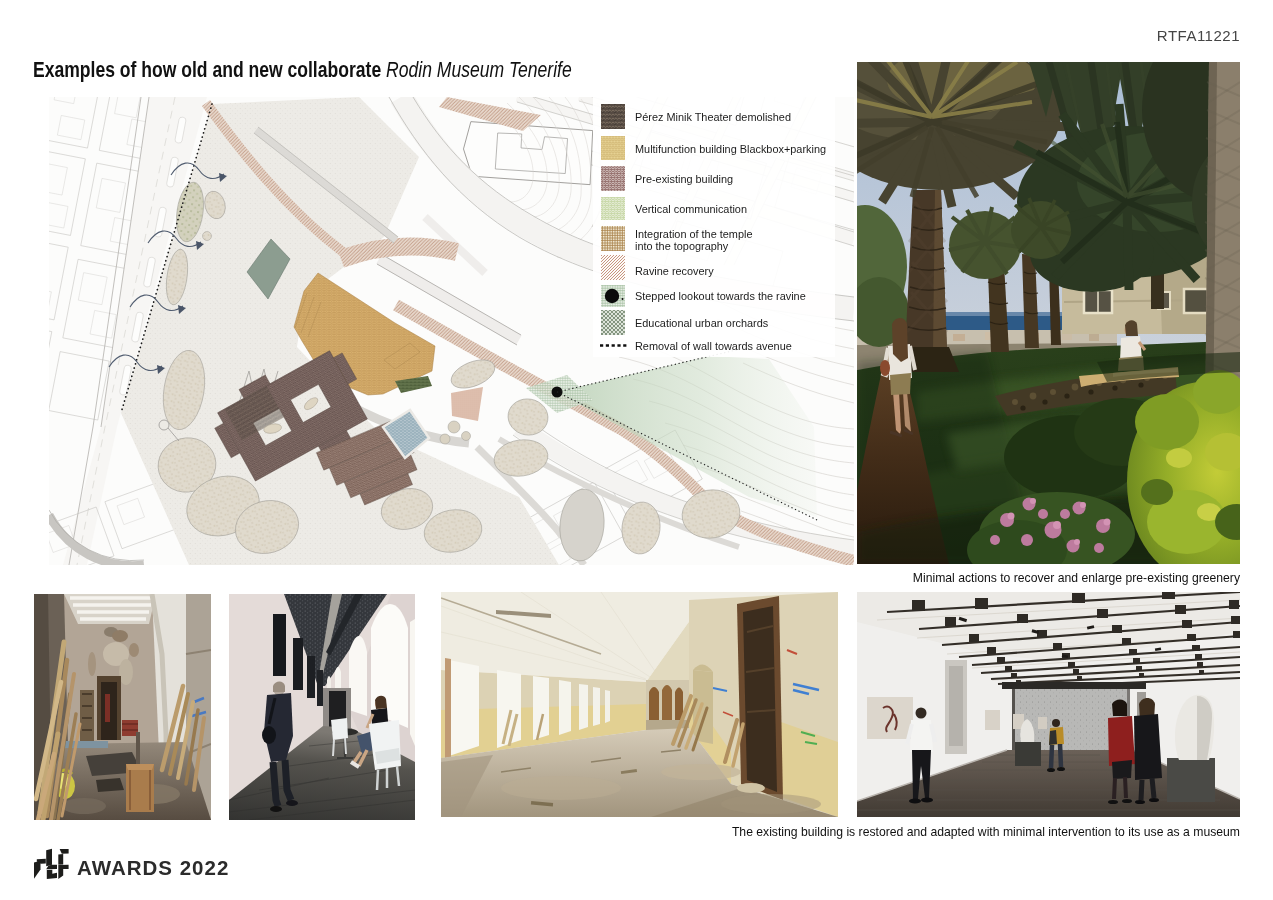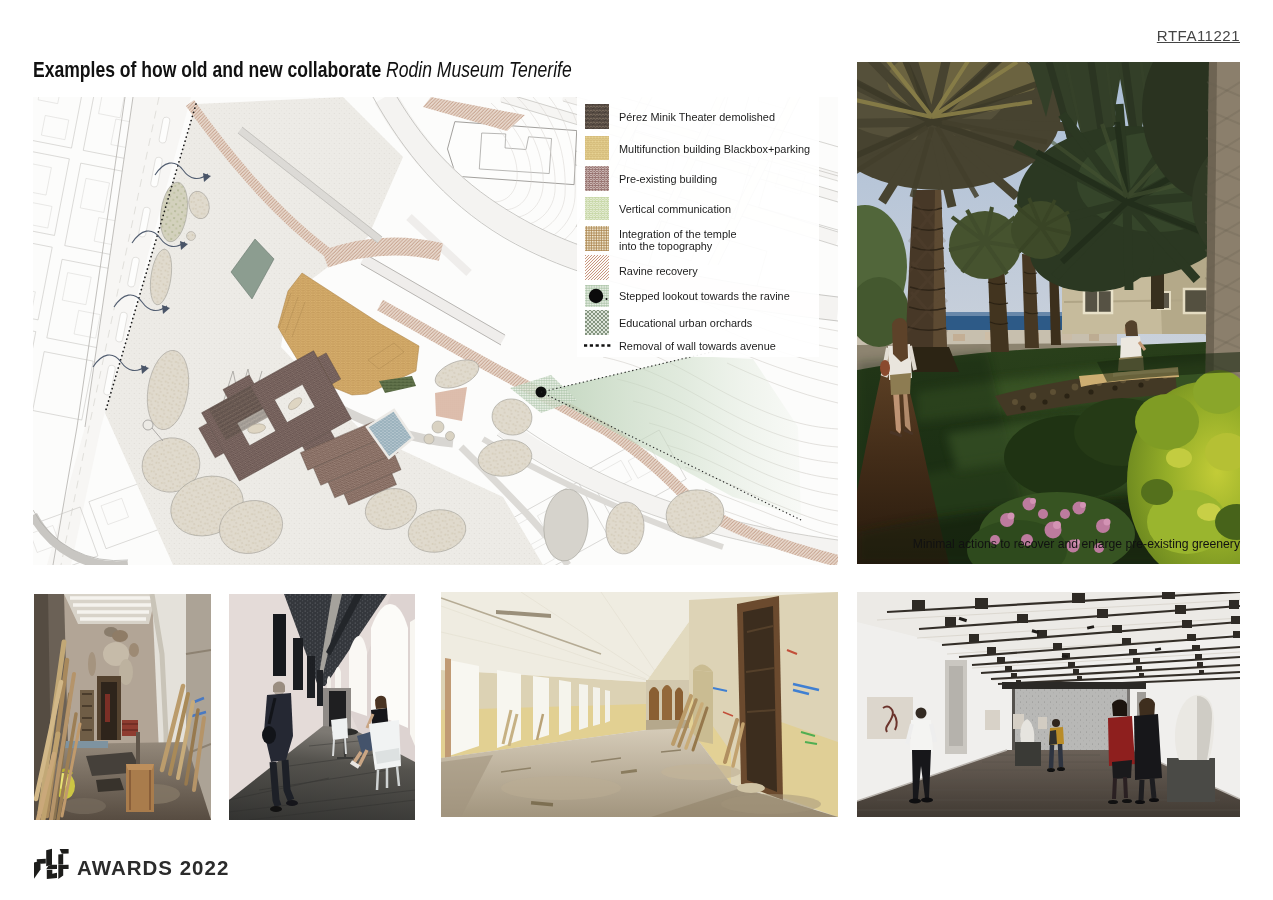--- a/index.html
+++ b/index.html
@@ -1,36 +1,36 @@
 <!DOCTYPE html>
 <html><head>
 <meta charset="utf-8">
 <style>
   html,body{margin:0;padding:0;background:#fff;}
   #page{position:relative;width:1273px;height:900px;background:#ffffff;overflow:hidden;
         font-family:"Liberation Sans", sans-serif;}
   .abs{position:absolute;}
-  #code{right:33px;top:27px;font-size:15px;color:#454545;letter-spacing:0.5px;text-decoration:underline;}
+  #code{right:33px;top:27px;font-size:15px;color:#454545;letter-spacing:0.5px;}
   #title{left:33px;top:57px;font-size:22.5px;color:#111;transform:scaleX(0.78);transform-origin:0 0;white-space:nowrap;}
   #title b{font-weight:bold;}
   #title i{font-weight:normal;font-style:italic;}
   .cap{font-size:12.2px;color:#111;}
-  #cap1{right:33px;top:537px;}
+  #cap1{right:33px;top:571px;}
   #cap2{right:33px;top:825px;}
   #awards{left:77px;top:856px;font-size:20.5px;color:#2b2b2b;letter-spacing:1px;font-weight:bold;}
 </style>
 </head>
 <body>
 <div id="page">
 
   <div class="abs" id="code">RTFA11221</div>
 
   <div class="abs" id="title"><b>Examples of how old and new collaborate</b> <i>Rodin Museum Tenerife</i></div>
 
-  <div class="abs" id="plan" style="left:33px;top:97px;width:805px;height:468px;">
+  <div class="abs" id="plan" style="left:49px;top:97px;width:805px;height:468px;">
   <svg width="805" height="468" viewBox="0 0 805 468">
   <defs>
     <pattern id="spk" width="5" height="5" patternUnits="userSpaceOnUse">
       <rect width="5" height="5" fill="#edebe6"></rect>
       <circle cx="1.2" cy="1.5" r="0.45" fill="#d6d2c9"></circle>
       <circle cx="3.6" cy="3.8" r="0.35" fill="#dedad1"></circle>
     </pattern>
     <pattern id="hTheater" width="6" height="4" patternUnits="userSpaceOnUse">
       <rect width="6" height="4" fill="#554a42"></rect>
       <path d="M0,1 L1.5,2.2 L3,0.8 L4.5,2.4 L6,1" stroke="#8a7a6a" stroke-width="0.7" fill="none"></path>
@@ -1022,20 +1022,21 @@
       <circle cx="290" cy="116" r="5.5" fill="#33261a"></circle>
       <path d="M282,112 C285,104 296,104 298,112 L297,128 L283,128 Z" fill="#3e2e1e"></path>
       <polygon points="277,124 301,122 305,186 278,188" fill="#17171a"></polygon>
       <path d="M285,188 L284,208 M295,186 L297,206" stroke="#1d1d20" stroke-width="5"></path>
       <ellipse cx="283" cy="210" rx="5" ry="2" fill="#0d0d0f"></ellipse>
       <ellipse cx="297" cy="208" rx="5" ry="2" fill="#0d0d0f"></ellipse>
     </g>
   </svg>
   </div>
 
+  <div class="abs cap" id="cap2">The existing building is restored and adapted with minimal intervention to its use as a museum</div>
 
   <svg class="abs" id="logo" style="left:33px;top:848px;" width="38" height="32" viewBox="0 0 38 32">
     <g fill="#1d1d1b">
       <path d="M1,14.5 L7.5,12.8 L7.5,21.5 L1,30.8 Z"></path>
       <path d="M3.8,11.2 L12.8,10.8 L12.8,15.6 L7.8,15.8 L3.8,13.6 Z"></path>
       <path d="M13.2,2.3 L19,0.8 L19,16.8 L13.2,18.2 Z"></path>
       <path d="M19,16.8 L24,16.8 L24,20.9 L13.2,21.3 L15.5,17.5 Z"></path>
       <path d="M13.8,21.9 L19.3,21.8 L19.3,25.8 L24,24.8 L24,30 L13.8,31 Z"></path>
       <path d="M26.6,1.1 L35.6,0.9 L35.6,5.6 L28.8,5.7 Z"></path>
       <path d="M25.3,6.6 L30.2,6 L30.2,16.6 L25.3,16.8 Z"></path>

